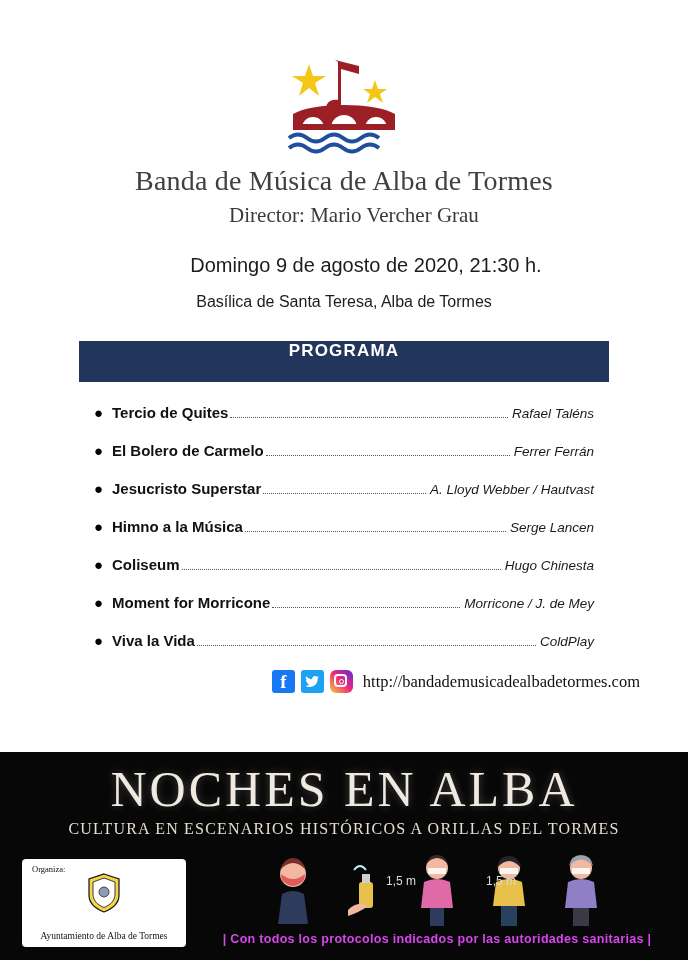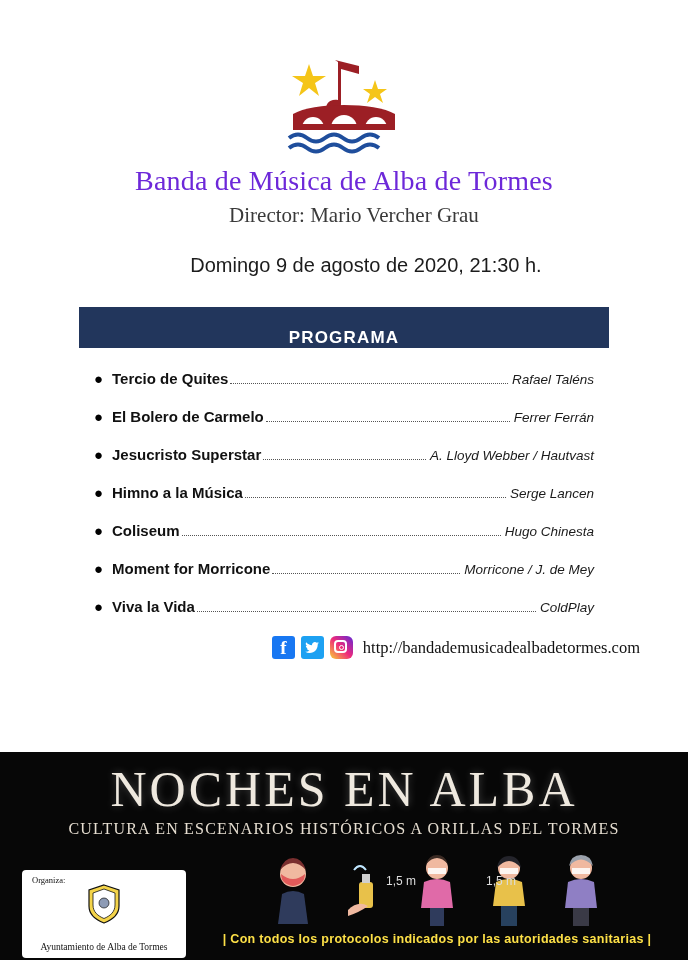--- a/index.html
+++ b/index.html
@@ -32,21 +32,21 @@
     width: 130px;
     height: 105px;
     position: relative;
   }
 
   
   .band-name {
     text-align: center;
     font-family: "Liberation Serif", serif;
     font-size: 28px;
-    color: #6d28d9;
+    color: #404040;
     letter-spacing: 0.2px;
     margin-top: 8px;
   }
   .director {
     text-align: center;
     font-family: "Liberation Serif", serif;
     font-size: 21px;
     color: #3a3a3a;
     margin-top: 6px;
     padding-left: 20px;
@@ -69,21 +69,21 @@
   }
 
   
   .programa-banner {
     margin: 30px auto 0 auto;
     width: 530px;
     height: 41px;
     background: #22365c;
     color: #ffffff;
     display: flex;
-    align-items: flex-end;
+    align-items: flex-start;
     justify-content: center;
     font-size: 17px;
     font-weight: bold;
     letter-spacing: 1.2px;
   }
 
   
   .program-list {
     margin: 22px auto 0 auto;
     width: 500px;
@@ -205,21 +205,21 @@
   .noches-sub {
     text-align: center;
     color: #e6ded1;
     font-family: "Liberation Serif", serif;
     font-size: 16px;
     letter-spacing: 1.2px;
     margin-top: 2px;
   }
   .banner-body {
     display: flex;
-    align-items: flex-end;
+    align-items: center;
     margin-top: 10px;
   }
   .organiza-box {
     width: 164px;
     height: 88px;
     background: #ffffff;
     border-radius: 4px;
     margin-left: 22px;
     display: flex;
     flex-direction: column;
@@ -267,21 +267,21 @@
   }
   .dist-label {
     position: absolute;
     color: #ddd;
     font-size: 12px;
     font-family: "Liberation Sans", sans-serif;
     margin-top: 28px;
   }
   .protocol-text {
     text-align: center;
-    color: #fde047;
+    color: #d946ef;
     font-size: 12.5px;
     font-family: "Liberation Sans", sans-serif;
     font-weight: bold;
     letter-spacing: 0.3px;
     margin-top: 6px;
   }
 </style>
 </head>
 <body>
 
@@ -304,20 +304,21 @@
 
         <path d="M10,86 q9,-7 18,0 t18,0 t18,0 t18,0 t18,0" stroke="#1f4e9c" stroke-width="4" fill="none"></path>
         <path d="M10,96 q9,-7 18,0 t18,0 t18,0 t18,0 t18,0" stroke="#1f4e9c" stroke-width="4" fill="none"></path>
       </svg>
     </div>
   </div>
 
   <div class="band-name">Banda de Música de Alba de Tormes</div>
   <div class="director">Director: Mario Vercher Grau</div>
   <div class="date-line">Domingo 9 de agosto de 2020, 21:30 h.</div>
+  <div class="venue-line">Basílica de Santa Teresa, Alba de Tormes</div>
 
   <div class="programa-banner">
     <span>PROGRAMA</span>
   </div>
 
   <ul class="program-list">
     <li class="program-item">
       <span class="bullet">●</span>
       <span class="piece-title">Tercio de Quites</span>
       <span class="dots"></span>

